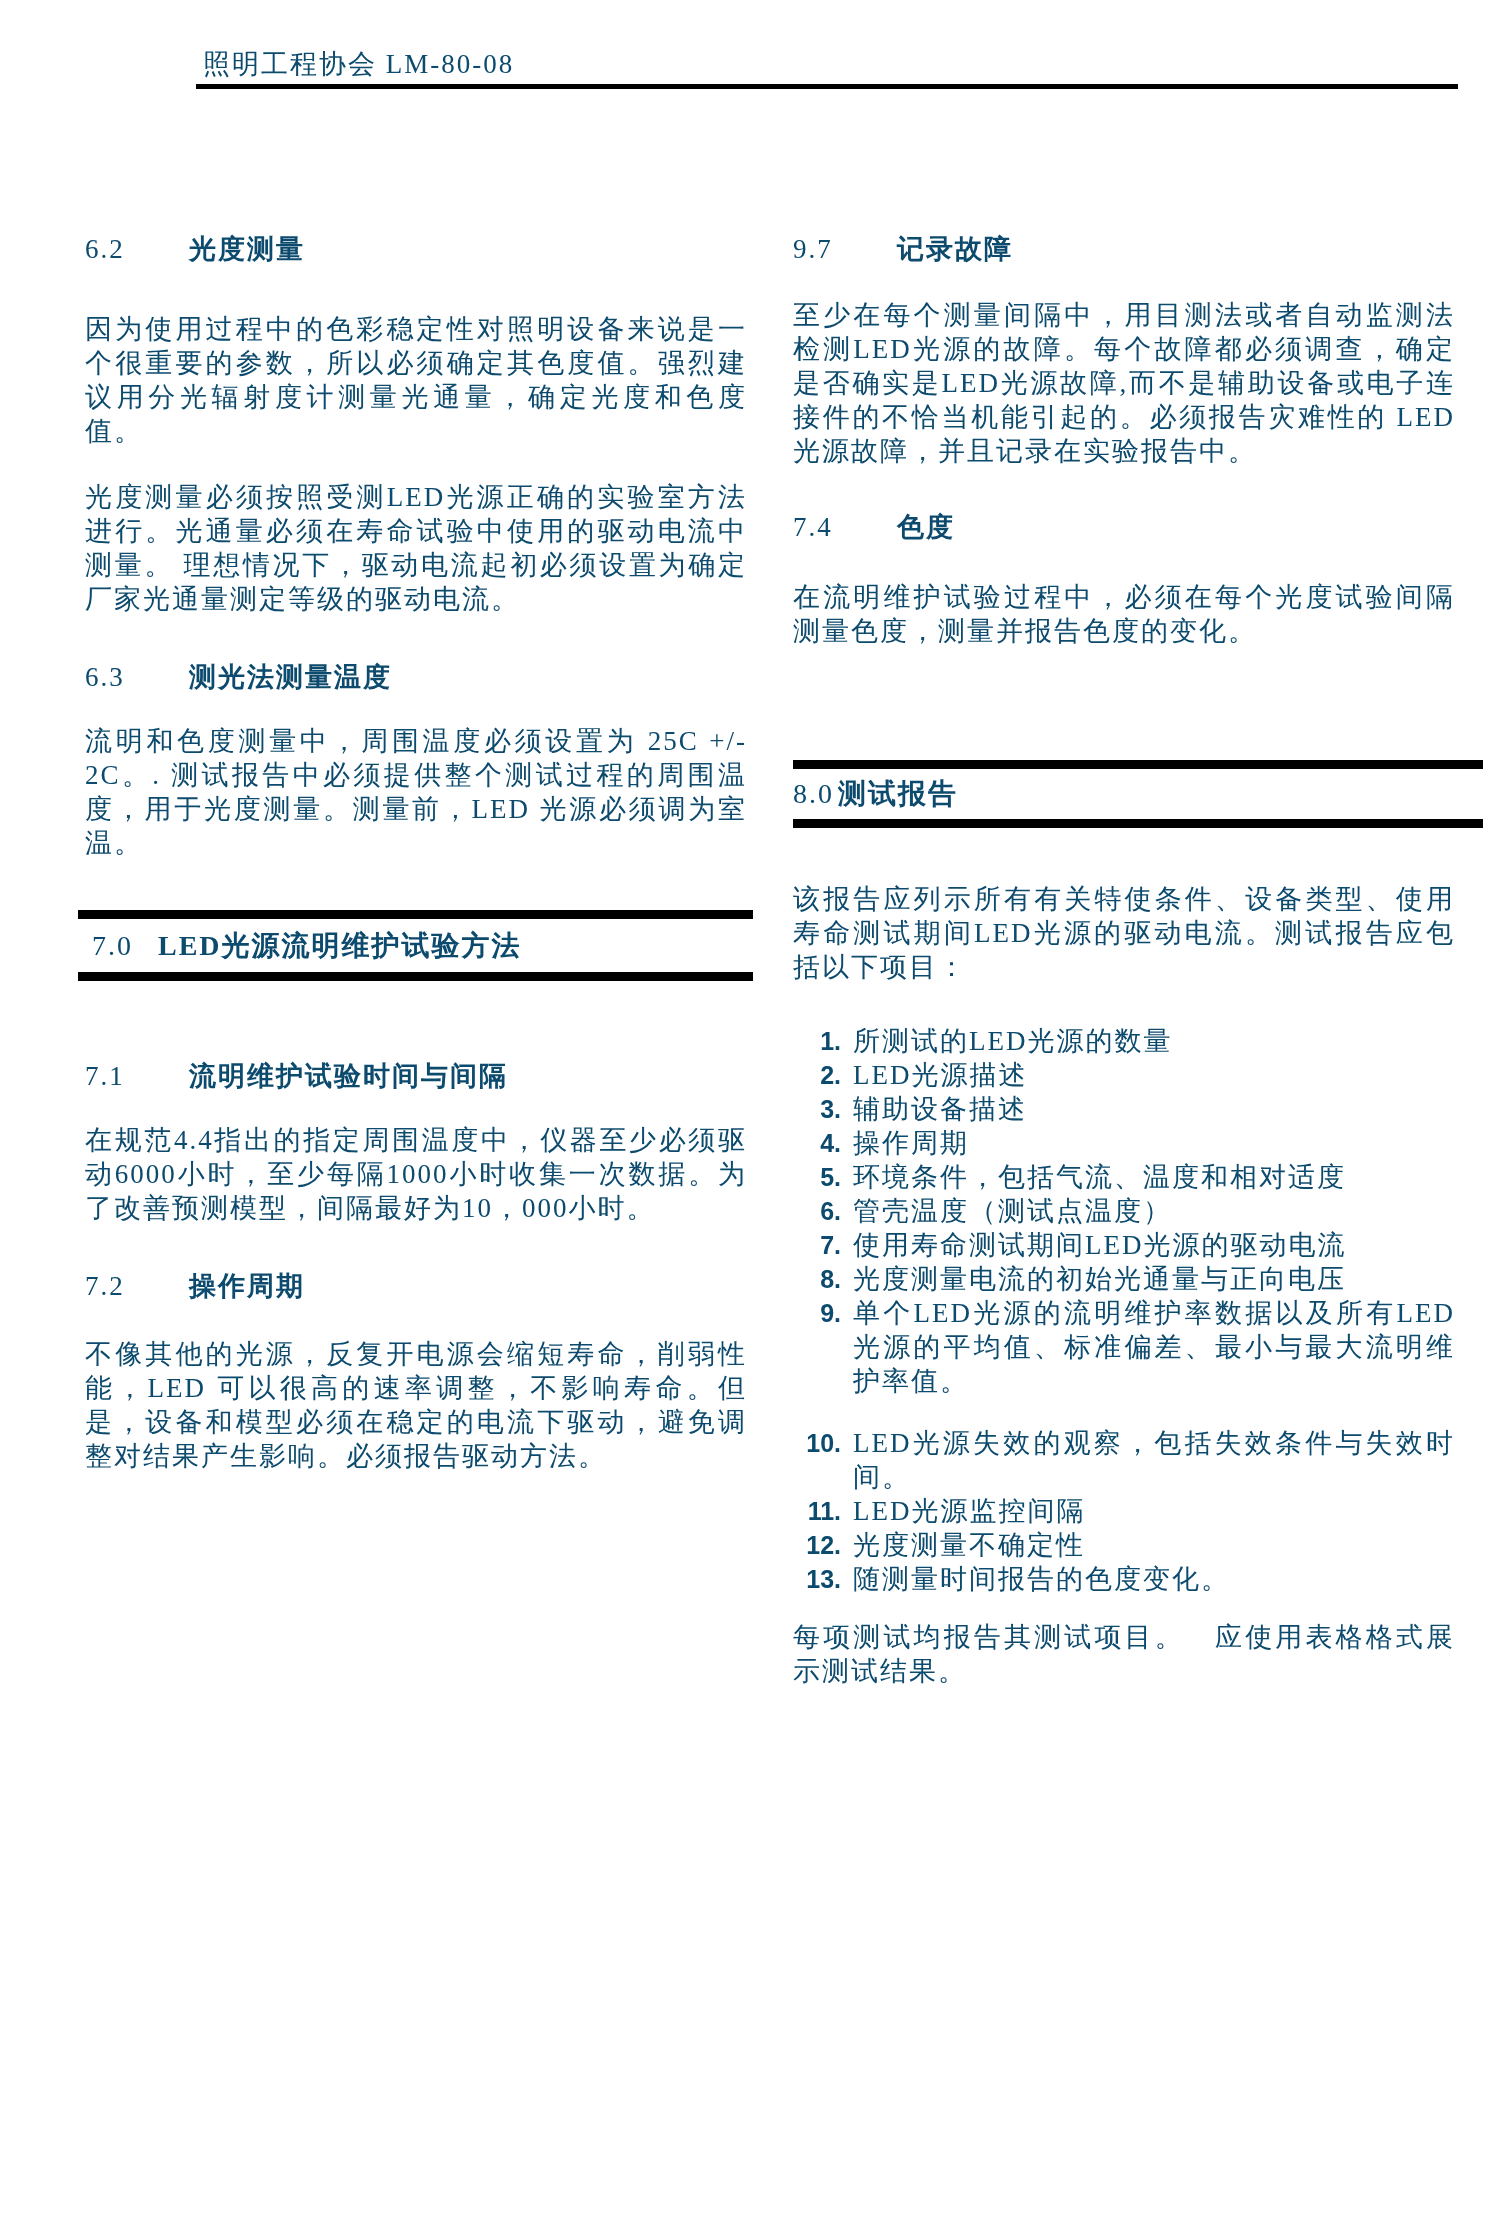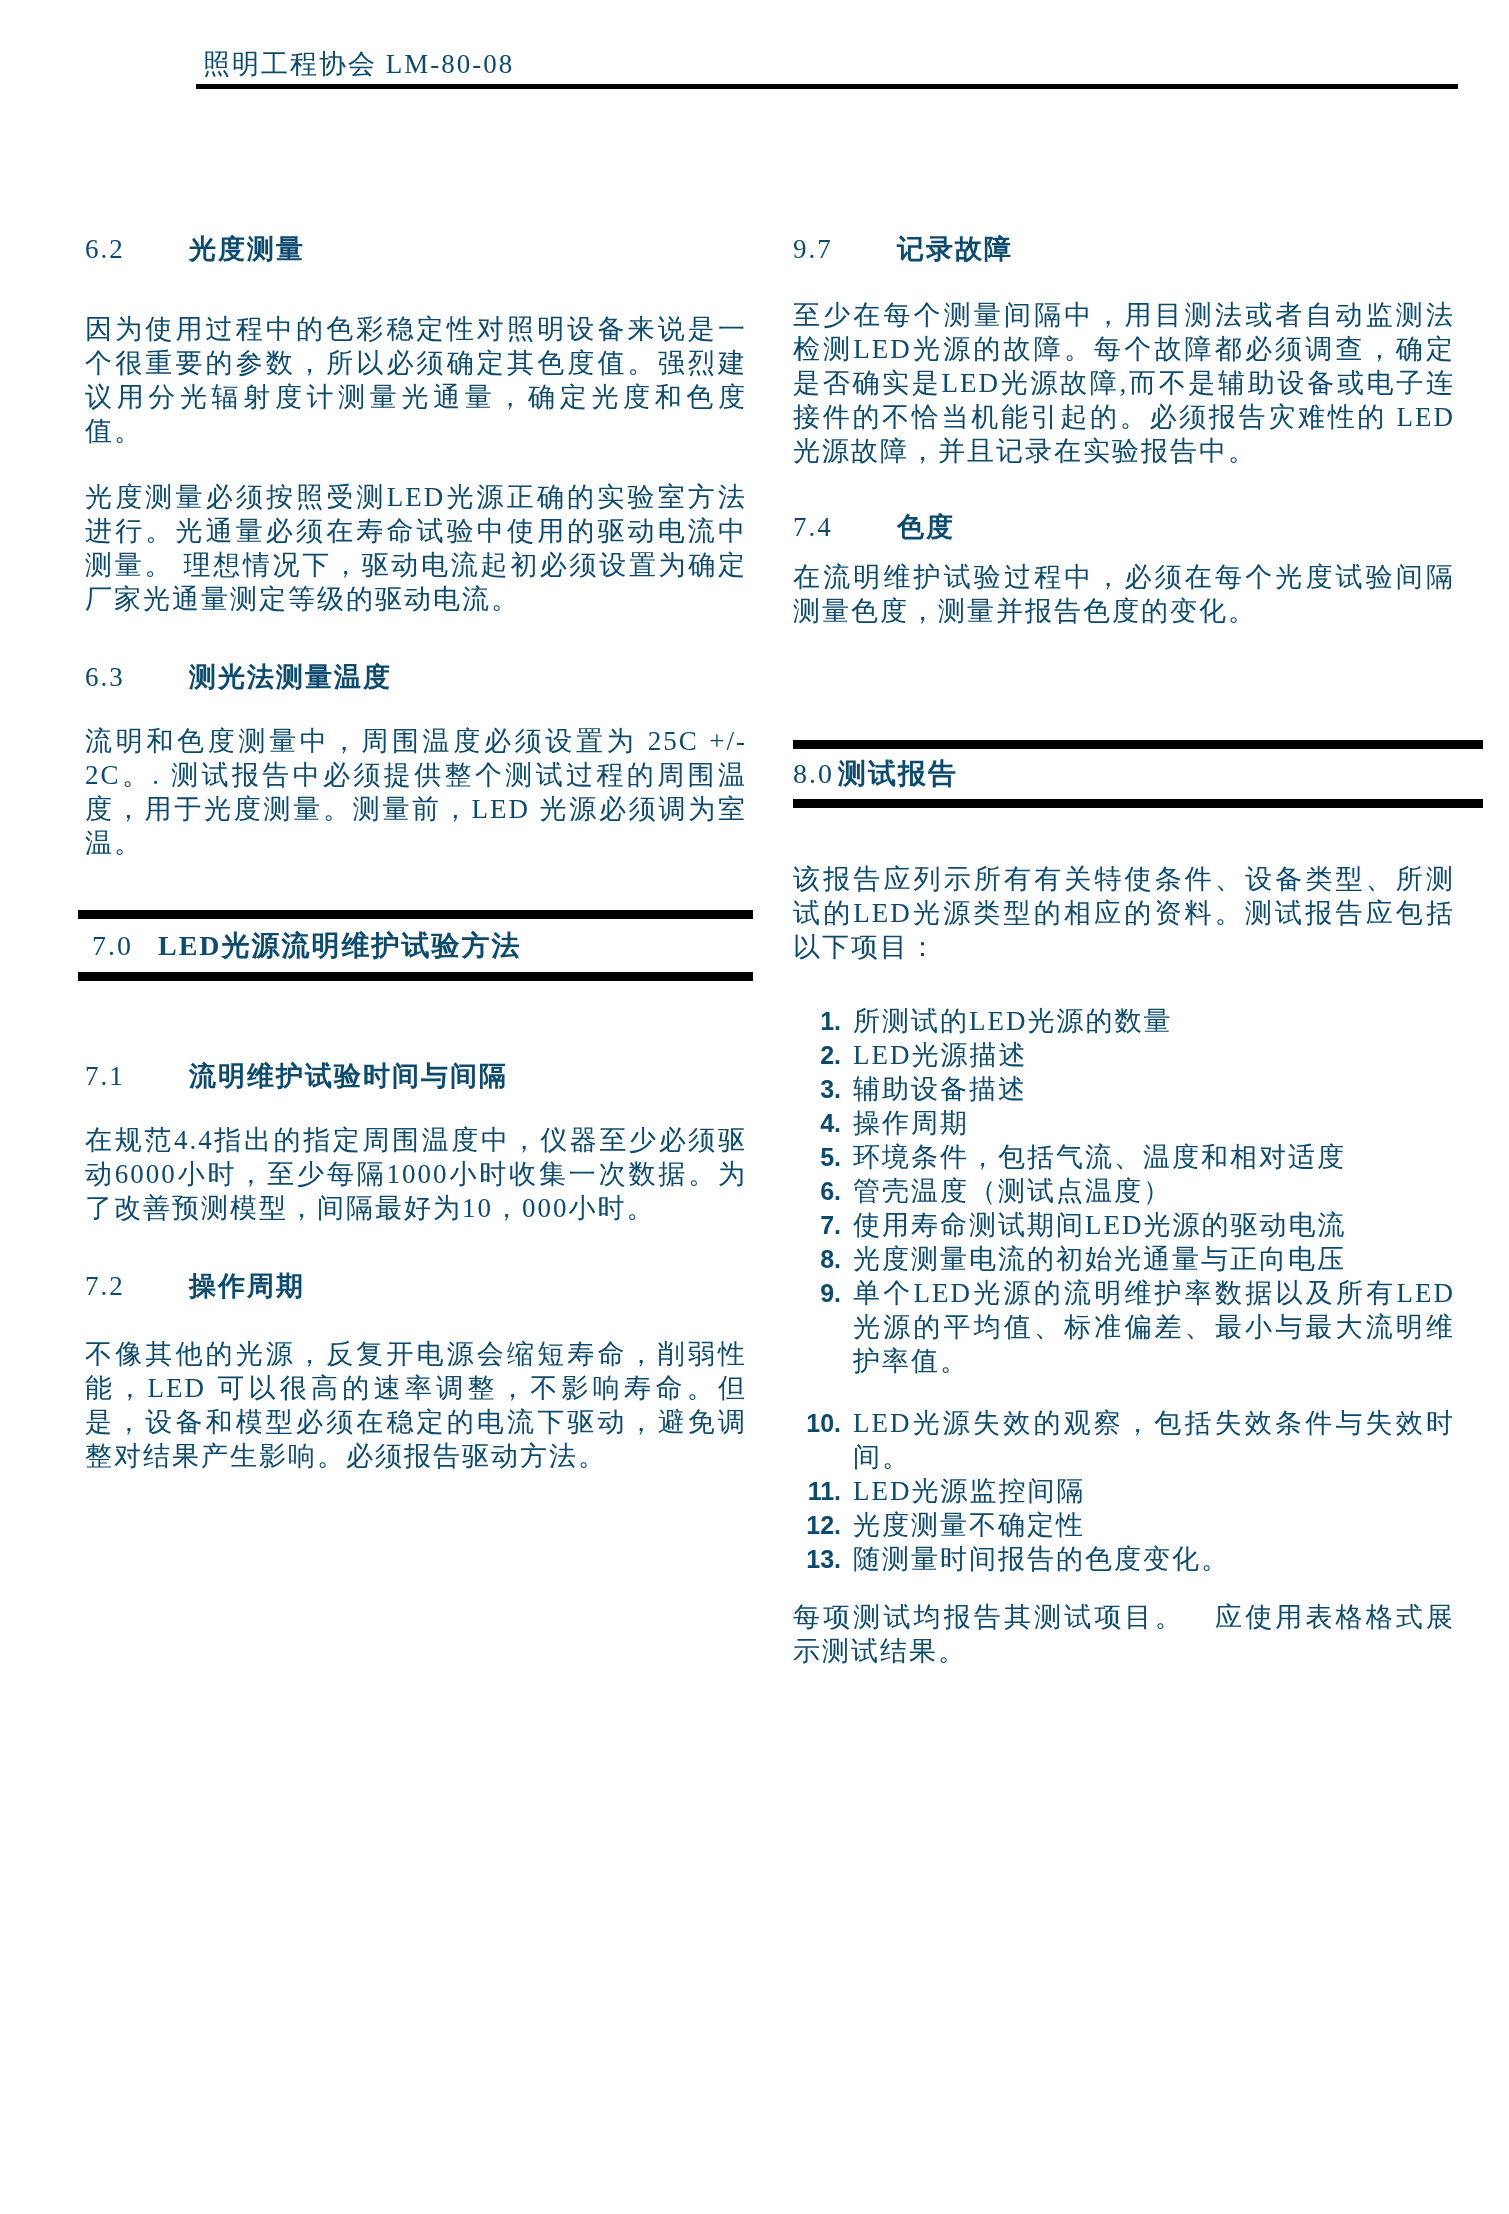--- a/index.html
+++ b/index.html
@@ -116,21 +116,21 @@
   .mt-first   { margin-top: 232px; }
   .mt-p1      { margin-top: 32px; }
   .mt-p2      { margin-top: 46px; }
   .mt-h63     { margin-top: 44px; }
   .mt-p63     { margin-top: 30px; }
   .mt-h71     { margin-top: 78px; }
   .mt-p71     { margin-top: 30px; }
   .mt-h72     { margin-top: 44px; }
   .mt-p72     { margin-top: 34px; }
   .mt-h74     { margin-top: 42px; }
-  .mt-p74     { margin-top: 16px; }
+  .mt-p74     { margin-top: 36px; }
   .mt-intro   { margin-top: 54px; }
   .mt-outro   { margin-top: 24px; }
 </style>
 </head>
 <body>
 
 <div class="page">
 
   <div class="hdr">
     <span>照明工程协会 LM-80-08</span>
@@ -187,21 +187,21 @@
     </div>
     <p class="p mt-p74">在流明维护试验过程中，必须在每个光度试验间隔测量色度，测量并报告色度的变化。</p>
 
     <div class="box box80">
       <div class="box-inner">
         <span class="hn2">8.0</span>
         <span class="ht">测试报告</span>
       </div>
     </div>
 
-    <p class="p mt-intro">该报告应列示所有有关特使条件、设备类型、所测试的LED光源类型的相应的资料。测试报告应包括以下项目：</p>
+    <p class="p mt-intro">该报告应列示所有有关特使条件、设备类型、使用寿命测试期间LED光源的驱动电流。测试报告应包括以下项目：</p>
 
     <div class="list">
       <div class="li">
         <span class="num">1.</span>
         <span class="txt">所测试的LED光源的数量</span>
       </div>
       <div class="li">
         <span class="num">2.</span>
         <span class="txt">LED光源描述</span>
       </div>

